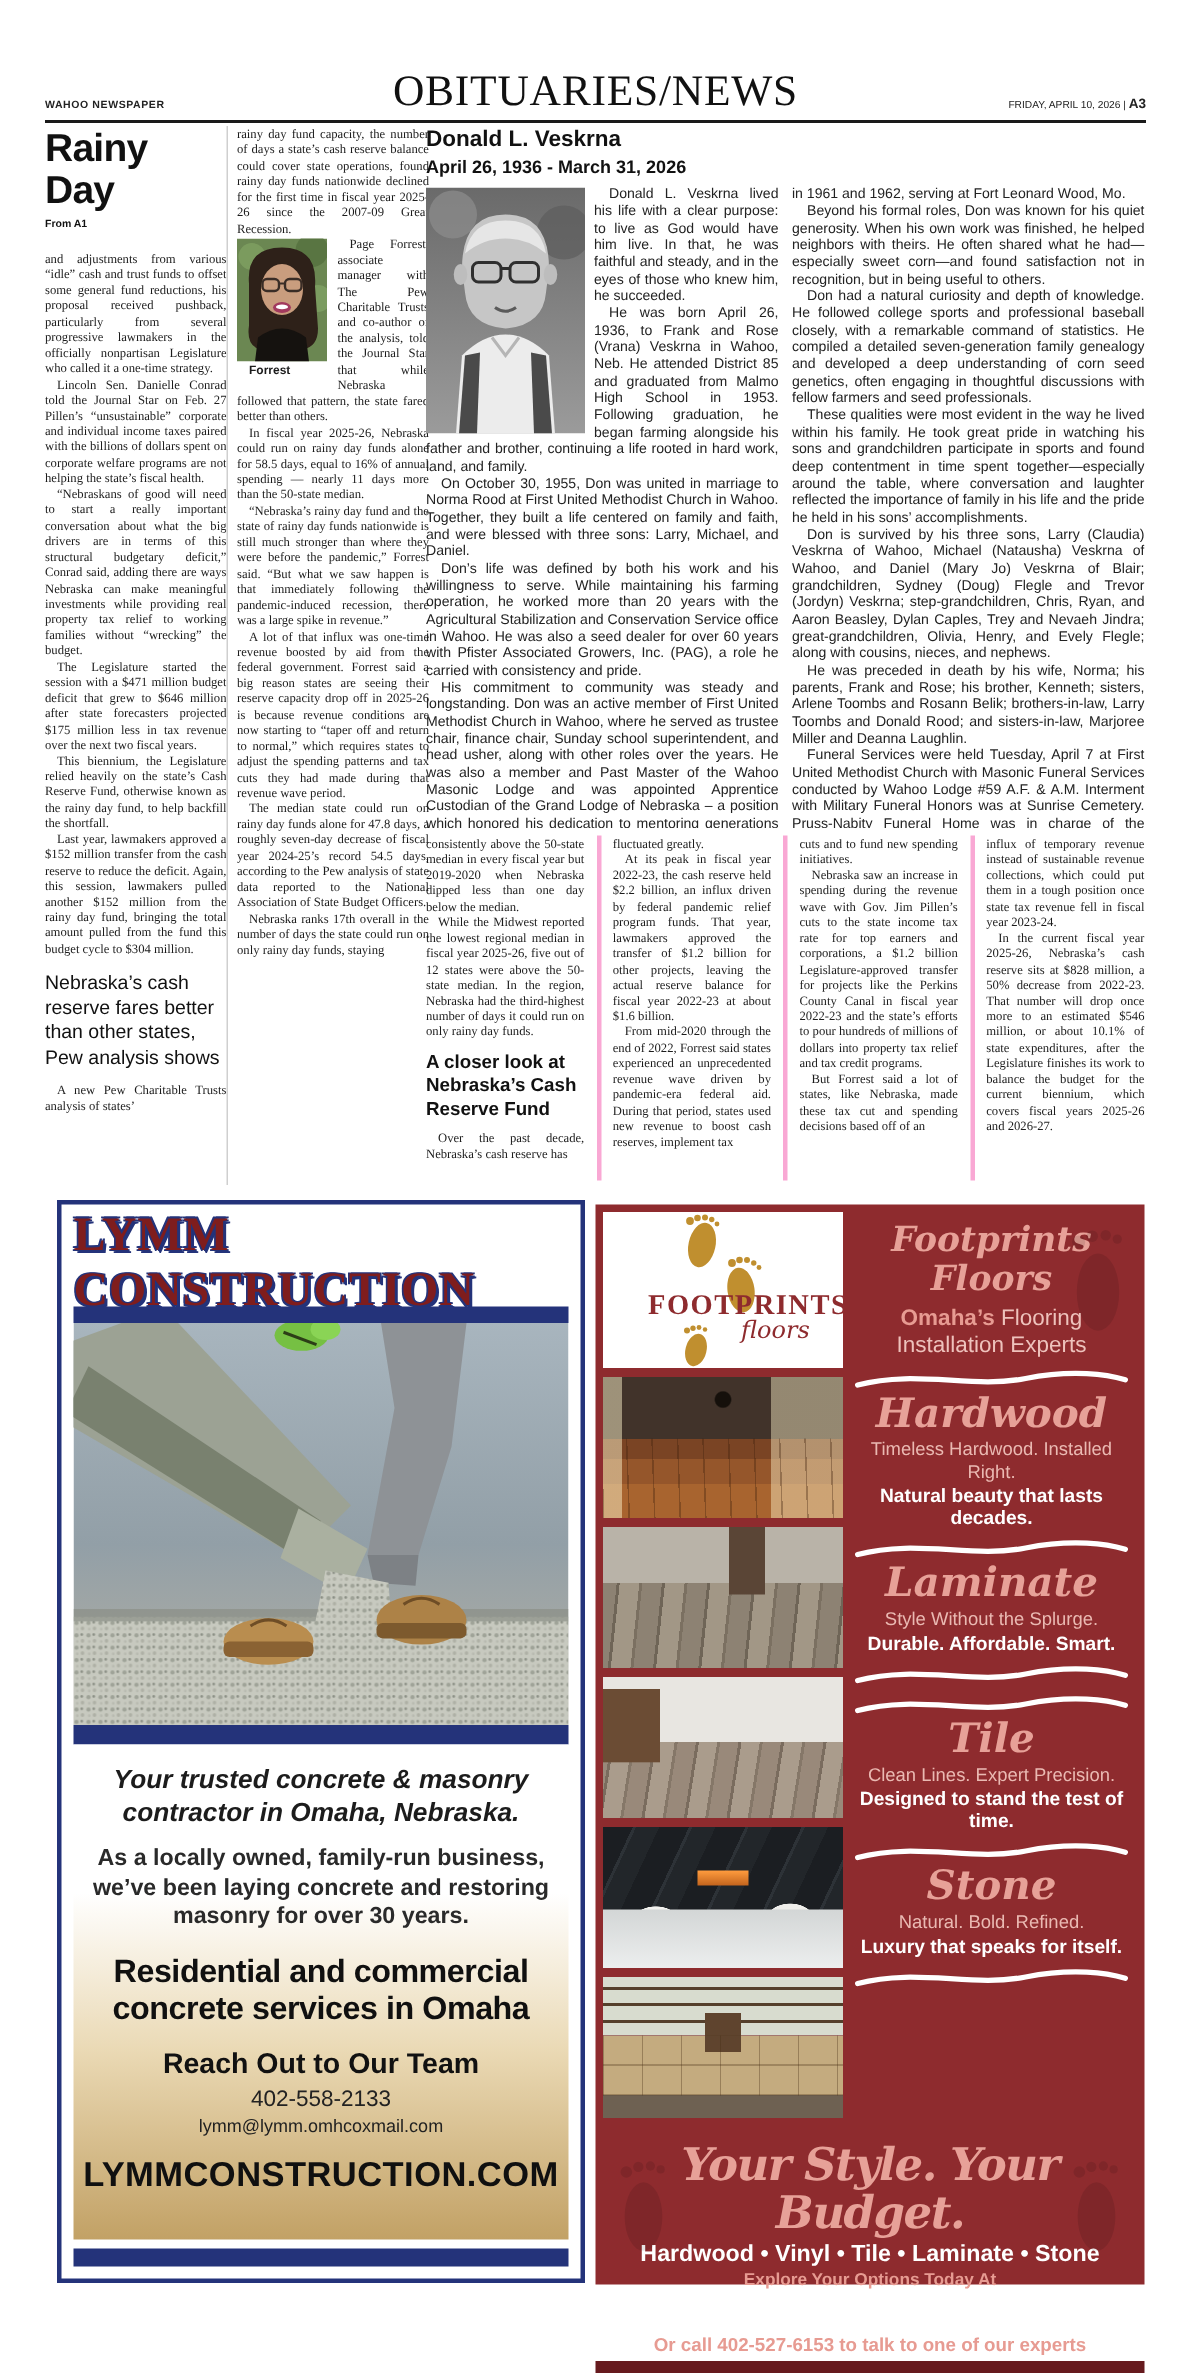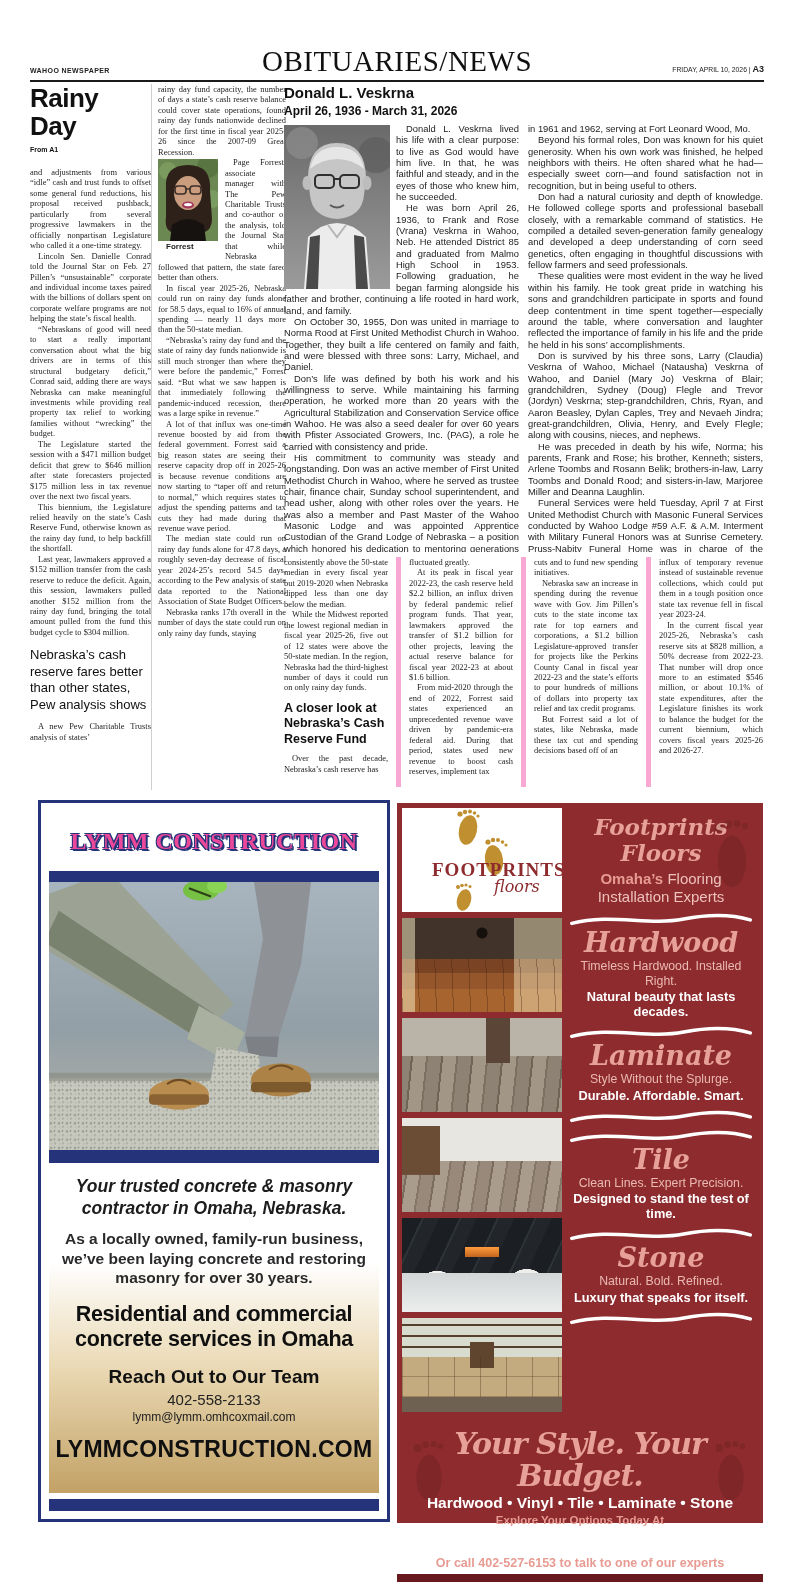--- a/index.html
+++ b/index.html
@@ -34,26 +34,26 @@
   .obit-name{font-size:15px;font-weight:bold;margin:0 0 3px 0;}
   .obit-dates{font-size:12px;font-weight:bold;margin:0 0 5px 0;}
   .obit-cols{display:flex;gap:9px;}
   .obit-col{width:235px;font-size:9.4px;line-height:11.35px;text-align:justify;color:#222;}
   .obit-col p{margin:0;text-indent:10px;}
   .obit-photo{float:left;width:106px;height:164px;margin:2px 6px 1px 0;}
   .obit-photo svg{display:block;width:106px;height:164px;}
   
   .bcols{position:absolute;left:284px;top:557px;width:479px;height:230px;display:flex;}
   .bcol{width:113px;height:230px;overflow:hidden;}
-  .bcol + .bcol{border-left:5px solid #f9a8d4;padding-left:8px;margin-left:8px;}
+  .bcol + .bcol{border-left:3px solid #f9a8d4;padding-left:8px;margin-left:8px;}
   
   .lymm{position:absolute;left:38px;top:800px;width:352px;height:722px;border:3px solid #24337a;
         background:#fff;box-sizing:border-box;padding:8px;display:flex;flex-direction:column;}
   .lymm-head{height:60px;display:flex;align-items:center;justify-content:center;}
-  .lymm-title{font-family:"Liberation Serif", serif;font-weight:bold;font-size:24px;color:#ec4899;letter-spacing:.5px;
+  .lymm-title{font-family:"Liberation Serif", serif;font-weight:bold;font-size:32px;color:#7f1d1d;letter-spacing:.5px;
      text-shadow:-1px -1px 0 #24337a,1px -1px 0 #24337a,-1px 1px 0 #24337a,1px 1px 0 #24337a,2px 2px 0 #24337a;}
   .lymm-band{height:11px;background:#24337a;}
   .lymm-photo{height:268px;position:relative;}
   .lymm-photo svg{display:block;width:100%;height:100%;}
   .lymm-band2{height:13px;background:#24337a;}
   .lymm-body{flex:1;text-align:center;padding-top:12px;box-sizing:border-box;
      background:linear-gradient(#ffffff 0%,#ffffff 30%,#ead9b4 62%,#c2a165 100%);}
   .lymm-tag{font-style:italic;font-weight:bold;font-size:17.5px;line-height:22px;color:#1c1c1c;width:300px;margin:0 auto;}
   .lymm-about{font-weight:bold;font-size:15.5px;line-height:19.5px;color:#2a2a2a;width:320px;margin:10px auto 0 auto;}
   .lymm-services{font-weight:bold;font-size:21.5px;line-height:25px;color:#101010;width:330px;margin:14px auto 0 auto;letter-spacing:-.3px;}

